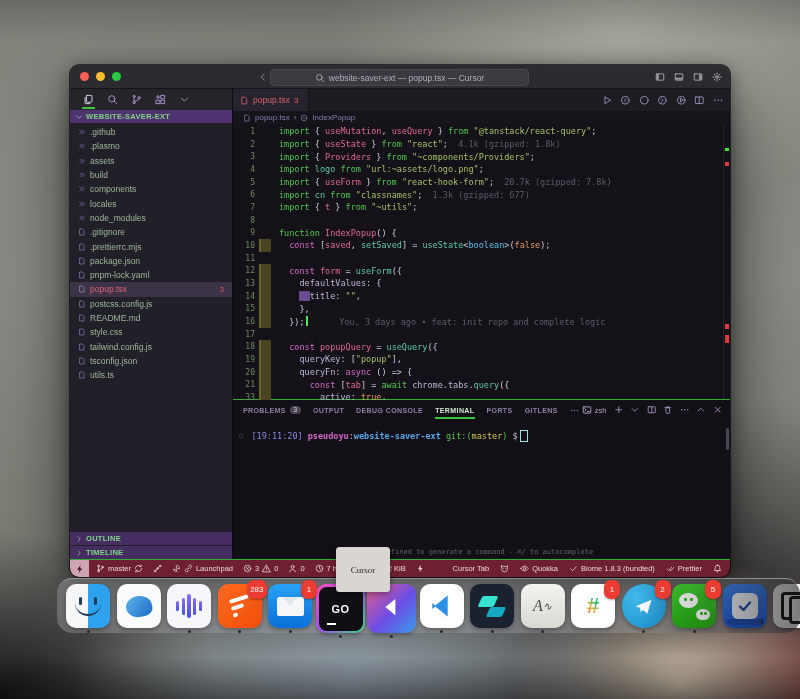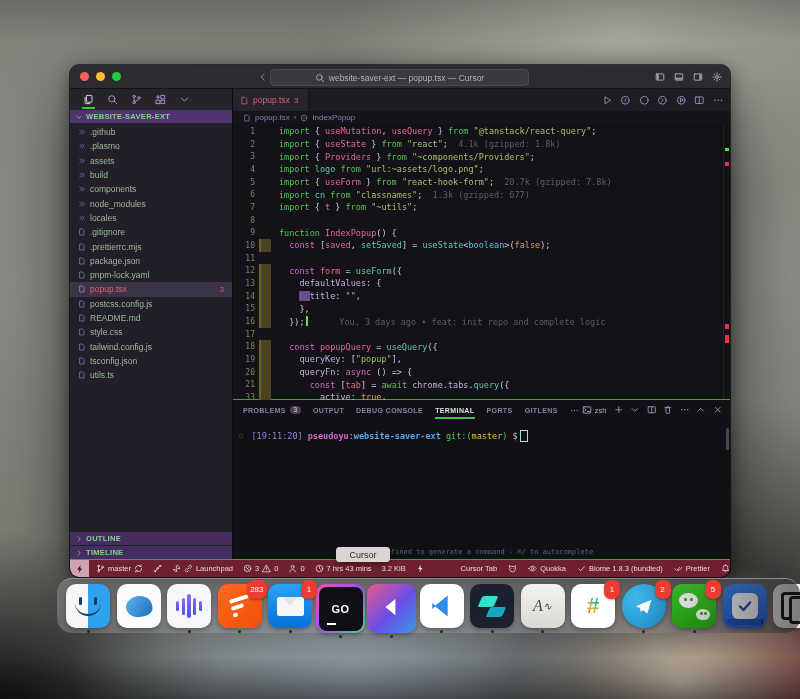--- a/index.html
+++ b/index.html
@@ -93,29 +93,29 @@
   .t-cur{display:inline-block;width:6px;height:10px;border:1px solid #9fe3db;vertical-align:-1px;margin-left:2px;}
   .tscroll{position:absolute;right:1px;top:8px;width:3px;height:22px;background:#4a4754;border-radius:2px;}
   .thint{position:absolute;left:141px;bottom:3px;font-size:7px;color:#63626c;}
 
   
   .statusbar{height:17px;flex:0 0 17px;background:#6e1f30;border-top:1px solid #2fae2f;display:flex;
        align-items:center;font-size:7.5px;color:#e8d9dd;}
   .sgrp{display:flex;align-items:center;gap:3px;margin-right:10px;white-space:nowrap;}
   .sgrp .si{display:flex;align-items:center;}
   .sleft{display:flex;align-items:center;flex:1;min-width:0;}
-  .sright{display:flex;align-items:flex-start;padding-right:0;}
+  .sright{display:flex;align-items:flex-start;padding-right:8px;}
   .sright .sgrp{margin-right:0;margin-left:11px;}
   .remotebox{width:19px;height:17px;background:#cfa3b3;color:#40121f;display:flex;align-items:center;
        justify-content:center;margin-right:7px;}
 
   
   .tooltip{position:absolute;left:336px;top:547px;min-width:42px;height:15px;background:#d8d5d2;color:#2e2c2a;
-       border-radius:3.5px;font-size:9px;display:flex;align-items:center;justify-content:center;padding:0 6px;
-       box-shadow:0 2px 6px rgba(0,0,0,.4);z-index:40;}
+       border-radius:3.5px;font-size:9px;display:flex;align-items:center;justify-content:center;padding:15px 6px;
+       box-shadow:0 2px 6px rgba(0,0,0,.4);z-index:40;font-family:Liberation Serif, serif;}
 
   
   .dock{position:absolute;left:57px;top:578px;width:743px;height:55px;border-radius:15px;
        background:rgba(165,165,170,.40);border-top:1px solid rgba(255,255,255,.28);z-index:20;
        display:flex;align-items:flex-start;gap:6.5px;padding:5px 0 0 9px;box-sizing:border-box;}
   .dock::after{content:"";position:absolute;inset:0;border-radius:15px;pointer-events:none;
        background:linear-gradient(to right, rgba(0,0,0,0) 78%, rgba(18,16,18,.55));}
   .dicon{width:44px;flex:0 0 44px;display:flex;flex-direction:column;align-items:center;position:relative;}
   .dsq{width:44px;height:44px;border-radius:10px;position:relative;display:flex;align-items:center;
        justify-content:center;box-shadow:0 2px 4px rgba(0,0,0,.3);overflow:hidden;}
@@ -317,29 +317,29 @@
               </svg>
             </span>
             <span>components</span>
           </div>
           <div class="trow">
             <span class="tic">
               <svg class="ig" width="8" height="8" viewBox="0 0 16 16" fill="none" stroke="currentColor" stroke-width="1.4" stroke-linecap="round" stroke-linejoin="round">
                 <path d="M3.5 4L7.5 8l-4 4M8.5 4l4 4-4 4"></path>
               </svg>
             </span>
+            <span>locales</span>
+          </div>
+          <div class="trow">
+            <span class="tic">
+              <svg class="ig" width="8" height="8" viewBox="0 0 16 16" fill="none" stroke="currentColor" stroke-width="1.4" stroke-linecap="round" stroke-linejoin="round">
+                <path d="M3.5 4L7.5 8l-4 4M8.5 4l4 4-4 4"></path>
+              </svg>
+            </span>
             <span>node_modules</span>
-          </div>
-          <div class="trow">
-            <span class="tic">
-              <svg class="ig" width="8" height="8" viewBox="0 0 16 16" fill="none" stroke="currentColor" stroke-width="1.4" stroke-linecap="round" stroke-linejoin="round">
-                <path d="M3.5 4L7.5 8l-4 4M8.5 4l4 4-4 4"></path>
-              </svg>
-            </span>
-            <span>locales</span>
           </div>
           <div class="trow">
             <span class="tic">
               <svg class="ig" width="8" height="8" viewBox="0 0 16 16" fill="none" stroke="currentColor" stroke-width="1.4" stroke-linecap="round" stroke-linejoin="round">
                 <path d="M4 2h5l3 3v9H4z"></path>
               </svg>
             </span>
             <span>.gitignore</span>
           </div>
           <div class="trow">

